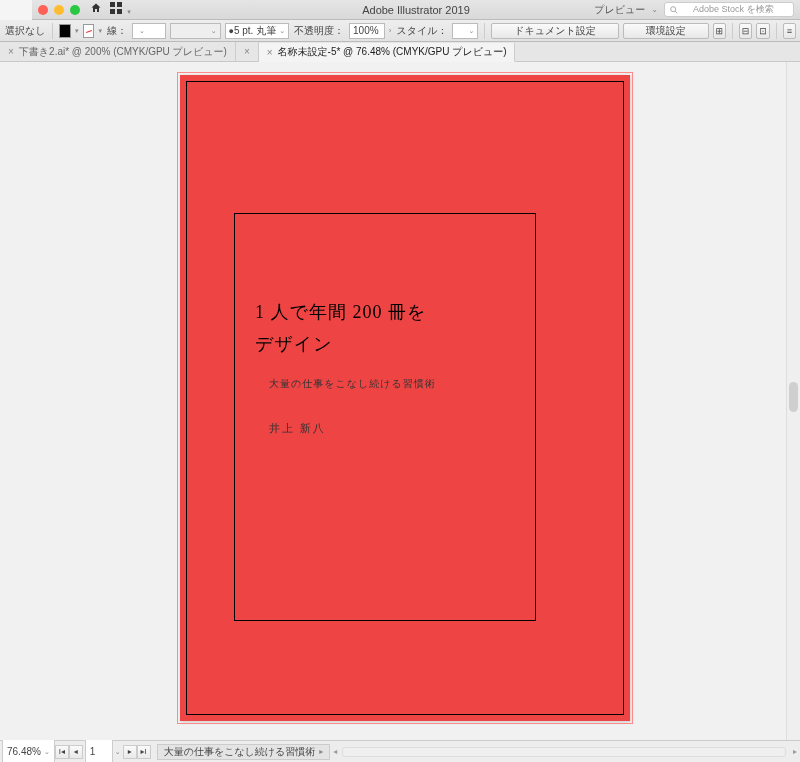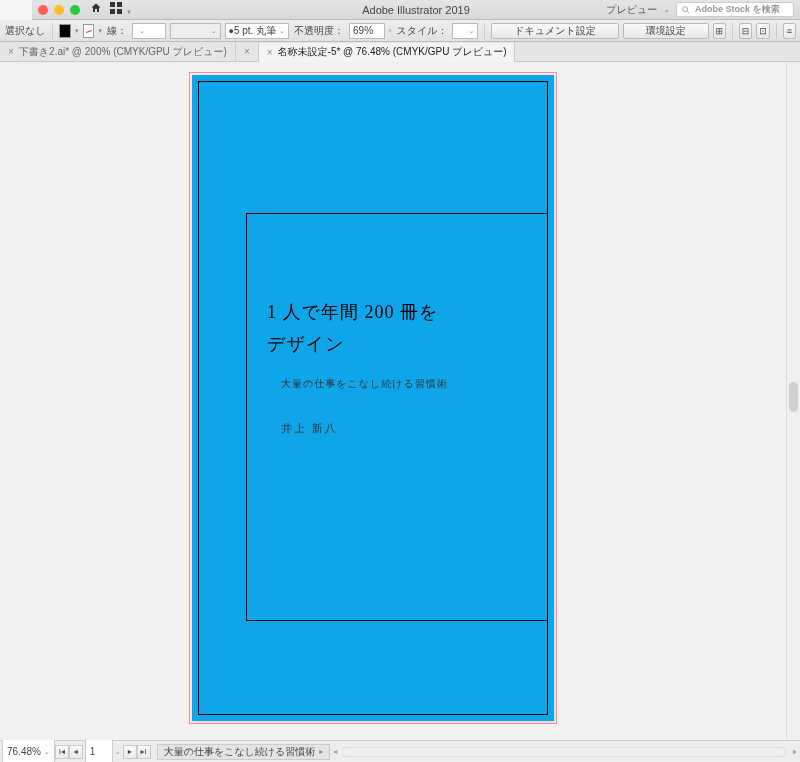--- a/index.html
+++ b/index.html
@@ -9,21 +9,21 @@
   .titlebar { height: 20px; background: linear-gradient(#e5e5e5,#d9d9d9); display:flex; align-items:center; padding:0 6px; border-bottom:1px solid #bbb; position:relative;margin-left:32px; }
   .traffic { display:flex; gap:6px; align-items:center; }
   .traffic span { width:10px; height:10px; border-radius:50%; display:block; }
   .tl-close{background:#ff5f57;} .tl-min{background:#febc2e;} .tl-max{background:#28c840;}
   .titlebar .home-icon { margin-left:10px; font-size:12px; color:#333; }
   .titlebar .grid-icon { margin-left:8px; font-size:12px; color:#333; }
   .titlebar .apptitle { position:absolute; left:0; right:0; text-align:center; font-size:11px; color:#444; pointer-events:none; }
   .titlebar .right { margin-left:auto; display:flex; align-items:center; gap:6px; }
   .titlebar .right .wk { color:#555; font-size:10px; }
   .titlebar .right .chev { color:#888; font-size:8px; }
-  .searchbox { display:flex; align-items:center; border:1px solid #ccc; background:#fff; border-radius:3px; padding:1px 4px; gap:4px; width:118px; height:15px;font-weight:bold;}
+  .searchbox { display:flex; align-items:center; border:1px solid #ccc; background:#fff; border-radius:3px; padding:1px 4px; gap:14px; width:130px; height:15px;}
   .searchbox svg { width:10px;height:10px; }
   .searchbox span { color:#999; font-size:9px; white-space:nowrap; overflow:hidden;}
 
   
   .controlbar { height:22px; background:linear-gradient(#eeeeee,#e2e2e2); border-bottom:1px solid #bbb; display:flex; align-items:center; padding:0 4px; gap:4px; font-size:10px; color:#444;}
   .ctrl { display:flex; align-items:center; height:16px; white-space:nowrap;}
   .ctrl.label { padding:0 1px; }
   .ctrl.box { border:1px solid #bbb; background:#fff; padding:0 3px; }
   .ctrl.btn { border:1px solid #bbb; background:linear-gradient(#fafafa,#e8e8e8); padding:0 22px; border-radius:2px;}
   .ctrl .dd { margin-left:3px; font-size:7px; color:#888;}
@@ -35,21 +35,21 @@
   .iconbtn { width:16px;height:16px; border:1px solid #bbb; background:linear-gradient(#fafafa,#e8e8e8); border-radius:2px; display:flex;align-items:center;justify-content:center; font-size:9px;}
 
   
   .tabsbar { height:20px; background:#e6e6e6; border-bottom:1px solid #c9c9c9; display:flex; align-items:stretch; font-size:10px; }
   .tab { display:flex; align-items:center; padding:0 8px; border-right:1px solid #ccc; color:#666; gap:5px; background:#e6e6e6;}
   .tab.active { background:#f4f4f4; color:#222; border-bottom:1px solid #f4f4f4; position:relative; top:1px;}
   .tab .x { color:#888; font-size:10px;}
 
   
   .canvas { position:relative; height:678px; background:#f1f1f1; overflow:hidden;}
-  .artboard-outer { position:absolute; left:192px; top:13px; width:362px; height:646px; background:#0ea5e9; box-shadow:1px 1px 3px rgba(0,0,0,0.15);}
+  .artboard-outer { position:absolute; left:180px; top:13px; width:450px; height:646px; background:#ef4444; box-shadow:1px 1px 3px rgba(0,0,0,0.15);}
   .bleed { position:absolute; left:-3px; top:-3px; right:-3px; bottom:-3px; border:1px solid #ff8a8a; pointer-events:none;}
   .blackframe { position:absolute; left:6px; top:6px; right:6px; bottom:6px; border:1px solid #000;}
   .innerbox { position:absolute; left:54px; top:138px; width:302px; height:408px; border:1px solid #000; padding:82px 20px 0 20px;}
   .innerbox .title-line { font-family:"Hiragino Mincho ProN","Yu Mincho",serif; font-size:18px; font-weight:500; letter-spacing:1px; color:#000; line-height:1.8;}
   .innerbox .subtitle { font-family:Liberation Mono, monospace; font-size:10px; margin-top:16px; margin-left:14px; letter-spacing:1px;}
   .innerbox .author { font-family:"Hiragino Mincho ProN","Yu Mincho",serif; font-size:11px; margin-top:30px; margin-left:14px; letter-spacing:2px;}
 
   .vscroll { position:absolute; right:0; top:0; bottom:0; width:14px; background:#efefef; border-left:1px solid #ddd;}
   .vscroll .thumb { position:absolute; left:2px; right:2px; top:320px; height:30px; background:#cfcfcf; border-radius:5px;}
 
@@ -113,21 +113,21 @@
   <div class="ctrl box" style="width:60px;background:#eee;">
       <span class="dd" style="margin-left:auto;">⌄</span>
     </div>
   <div class="ctrl box" style="width:68px;">
       <span style="font-size:9px;">● </span>
       <span>5 pt. 丸筆</span>
       <span class="dd">⌄</span>
     </div>
   <div class="ctrl label">不透明度：</div>
   <div class="ctrl box" style="width:42px;">
-      <span>69%</span>
+      <span>100%</span>
     </div>
   <span class="ctrl" style="font-size:8px;color:#888;">›</span>
   <div class="ctrl label">スタイル：</div>
   <div class="ctrl box" style="width:30px;">
       <span class="dd" style="margin-left:auto;">⌄</span>
     </div>
   <div class="sep"></div>
   <div class="ctrl btn">ドキュメント設定</div>
   <div class="ctrl btn">環境設定</div>
   <div class="iconbtn">⊞</div>

